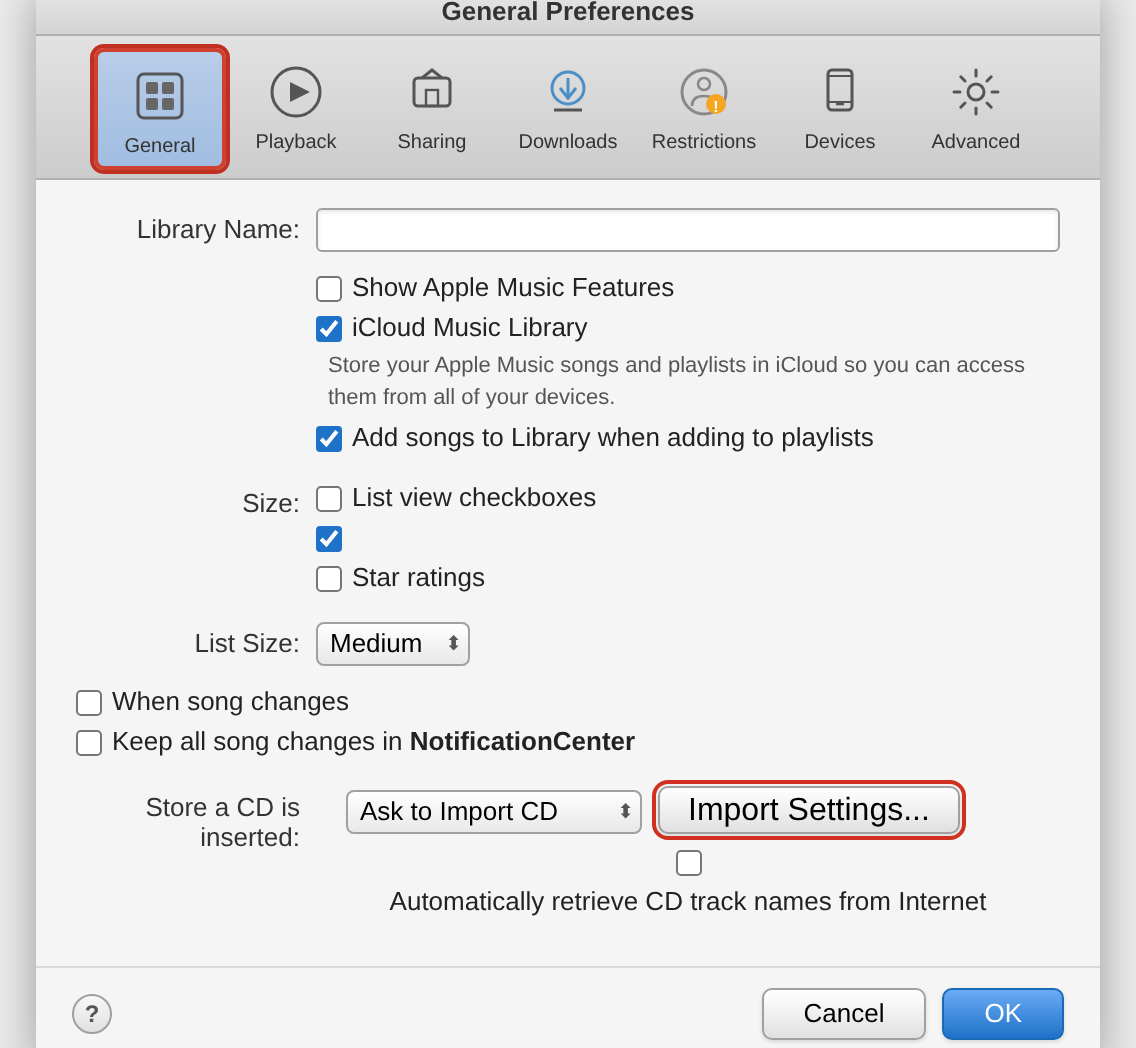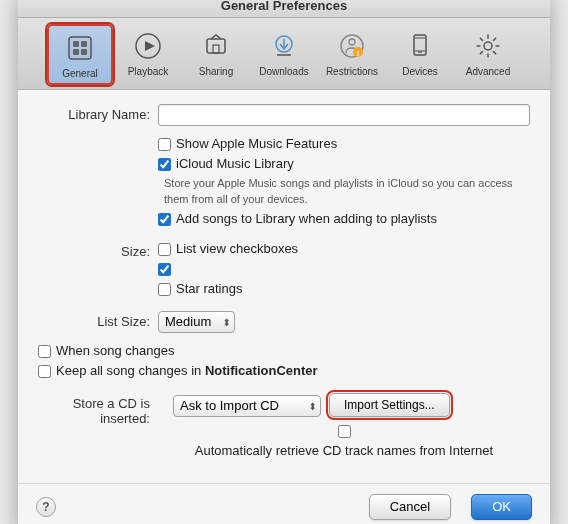--- a/index.html
+++ b/index.html
@@ -151,21 +151,21 @@
       display: flex;
       align-items: flex-end;
       gap: 8px;
       padding-left: 15px;
     }
     .import-btn {
       background: linear-gradient(to bottom, #ffffff, #e0e0e0);
       border: 1px solid #a0a0a0;
       border-radius: 5px;
       padding: 3px 14px;
-      font-size: 12px;
+      font-size: 16px;
       cursor: pointer;
       height: 24px;
       box-shadow: 0 1px 2px rgba(0,0,0,0.12);
       outline: 2px solid #d03020;
       outline-offset: 1px;
     }
     .footer {
       display: flex;
       justify-content: space-between;
       align-items: center;
@@ -186,21 +186,21 @@
       font-size: 12px;
       display: flex;
       align-items: center;
       justify-content: center;
       cursor: pointer;
       color: #555;
       font-weight: bold;
     }
     .footer-buttons {
       display: flex;
-      gap: 20px;
+      gap: 8px;
     }
     .btn {
       background: linear-gradient(to bottom, #ffffff, #e0e0e0);
       border: 1px solid #a0a0a0;
       border-radius: 5px;
       padding: 4px 20px;
       font-size: 13px;
       cursor: pointer;
       height: 26px;
       box-shadow: 0 1px 2px rgba(0,0,0,0.12);

